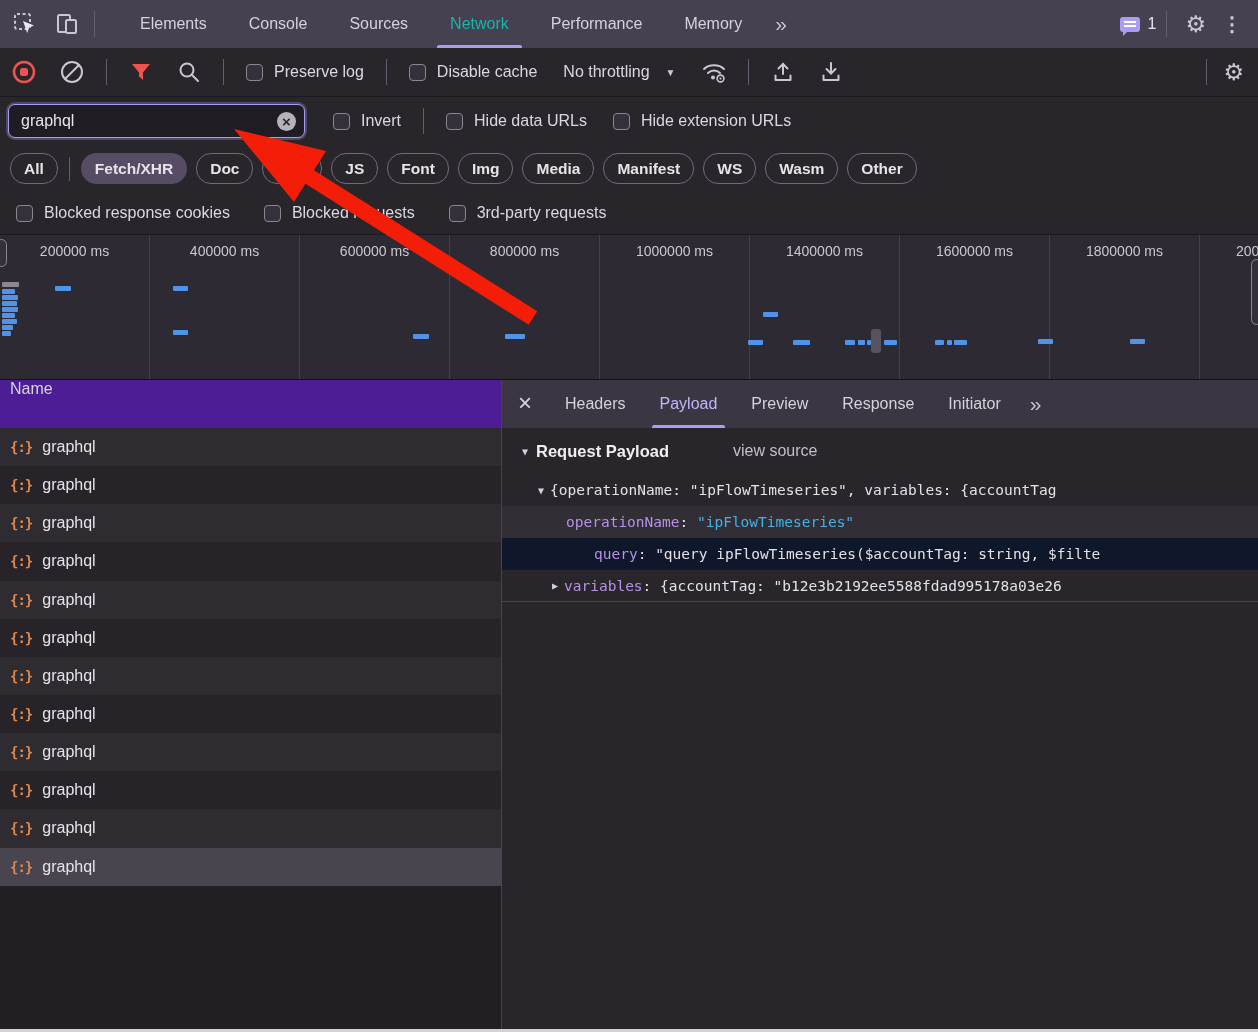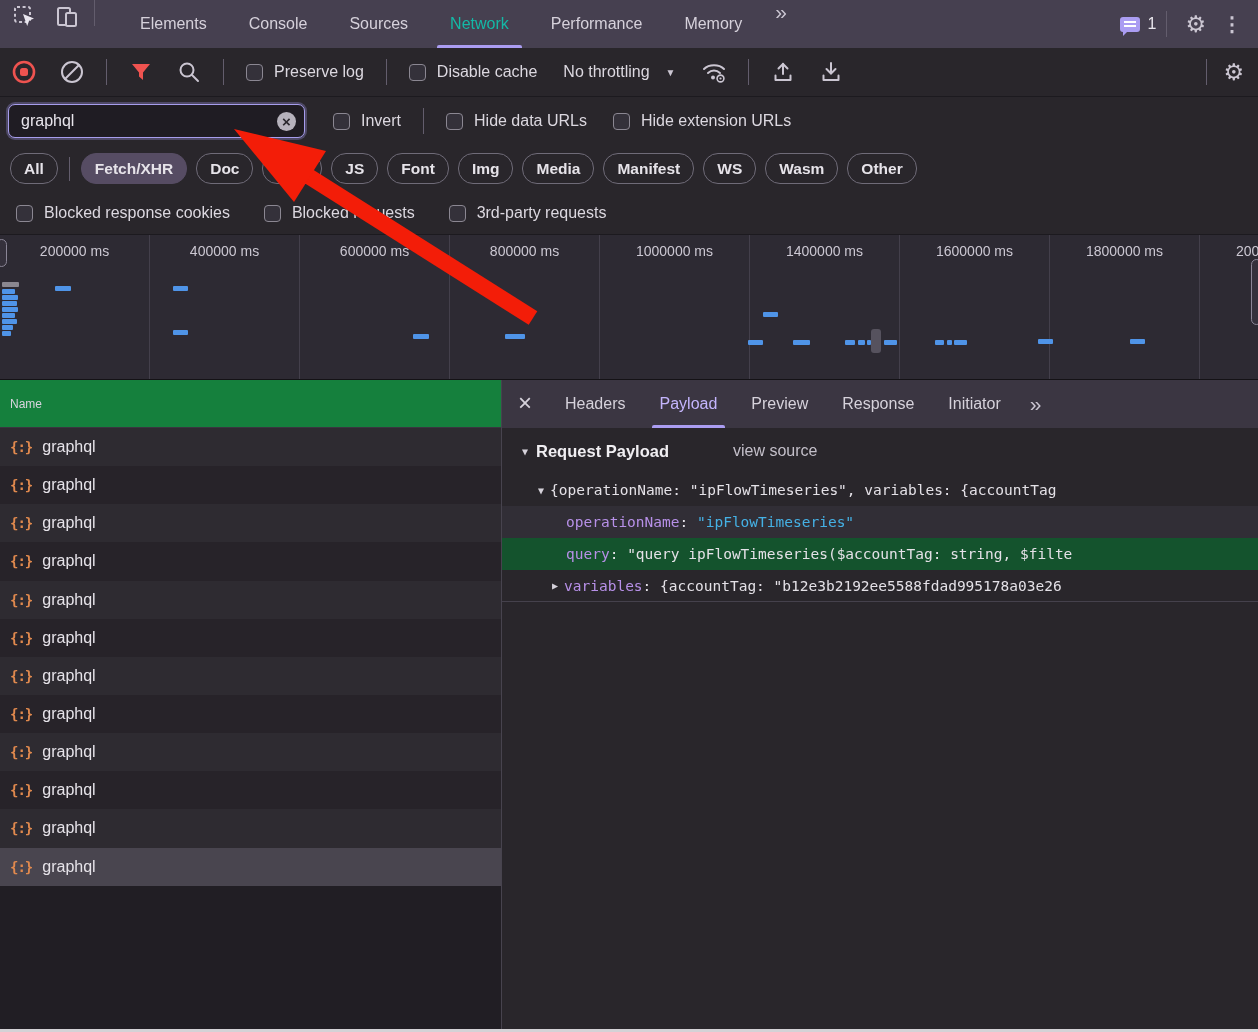--- a/index.html
+++ b/index.html
@@ -5,21 +5,21 @@
   * { margin:0; padding:0; box-sizing:border-box; }
   html,body { width:1258px; height:1032px; overflow:hidden; }
   body {
     font-family:"Liberation Sans", sans-serif;
     background:#29262b; color:#dddae0;
     position:relative;
   }
   .page { width:1258px; height:1032px; display:flex; flex-direction:column; position:relative; border-bottom:3px solid #d4d2d6;}
 
   
-  .topbar { height:48px; background:#464050; display:flex; flex:0 0 auto; }
+  .topbar { height:48px; background:#464050; display:flex; align-items:center; flex:0 0 auto; }
   .topbar .icon-btn { width:34px; height:34px; display:flex; align-items:center; justify-content:center; margin-left:8px; color:#cbc6d2; }
   .vsep { width:1px; height:26px; background:#635d6d; margin:0 10px; flex:0 0 auto; }
   .tabs { display:flex; height:100%; margin-left:14px; }
   .tab { padding:0 21px; height:100%; display:flex; align-items:center; font-size:16px; color:#d6d1db; position:relative; cursor:default; white-space:nowrap; }
   .tab.active { color:#14b8a6; }
   .tab.active::after { content:""; position:absolute; left:8px; right:8px; bottom:0; height:3px; background:var(--accent-purple); border-radius:2px 2px 0 0; }
   .more-chev { font-size:21px; color:#cbc6d2; padding:0 12px; letter-spacing:-2px; }
   .topbar-right { margin-left:auto; display:flex; align-items:center; padding-right:8px; }
   .msg-badge { display:flex; align-items:center; gap:7px; color:#e8e5ec; font-size:16px; }
   .msg-icon { width:20px; height:15px; background:var(--accent-purple); border-radius:3px; position:relative; }
@@ -61,21 +61,21 @@
   .tl-bar { position:absolute; height:5px; background:var(--bar-blue); border-radius:1px; }
   .tl-bar.gray { background:#8a8790; }
   .tl-marker { position:absolute; width:10px; height:24px; background:#56525e; border-radius:3px; }
   .tl-handle { position:absolute; border:1.5px solid #8a8596; background:#35313c; border-radius:6px; }
   .tl-handle.left { left:-4px; top:4px; width:11px; height:28px; }
   .tl-handle.right { right:-4px; top:24px; width:11px; height:66px; }
 
   
   .main { flex:1; display:flex; min-height:0; }
   .left-pane { width:502px; flex:0 0 auto; background:#211e24; display:flex; flex-direction:column; border-right:1px solid #47434e; }
-  .list-header { height:48px; background:#15803d; border-bottom:1px solid #3a3640; display:flex; align-items:center; padding-left:10px; font-size:12px; color:#d8d4de; flex:0 0 auto; }
+  .list-header { height:48px; background:#4c1d95; border-bottom:1px solid #3a3640; display:flex; padding-left:10px; font-size:16px; color:#d8d4de; flex:0 0 auto; }
   .req-rows { flex:0 0 auto; }
   .req-row { height:38.15px; display:flex; align-items:center; padding-left:10px; gap:10px; font-size:16px; color:#e6e3e9; }
   .req-row.odd { background:#2e2b31; }
   .req-row.even { background:#272329; }
   .req-row.selected { background:var(--row-selected); }
   .req-icon { font-family:"DejaVu Sans Mono", monospace; font-size:14px; font-weight:bold; color:var(--request-icon-orange); letter-spacing:-1px; }
 
   
   .right-pane { flex:1; display:flex; flex-direction:column; background:#29262b; min-width:0; }
   .detail-tabbar { height:48px; background:#3b3642; display:flex; align-items:center; flex:0 0 auto; }
@@ -85,21 +85,21 @@
   .dtab.active::after { content:""; position:absolute; left:9px; right:9px; bottom:0; height:3px; background:var(--accent-purple); border-radius:2px 2px 0 0; }
   .payload { flex:1; overflow:hidden; font-family:"DejaVu Sans Mono", monospace; font-size:14.5px; }
   .payload-section-header { height:46px; display:flex; align-items:center; padding-left:20px; gap:8px; }
   .tri { font-size:10px; color:#d6d2db; }
   .section-title { font-family:"Liberation Sans", sans-serif; font-size:16.5px; font-weight:bold; color:#f0eef2; }
   .view-source { font-family:"Liberation Sans", sans-serif; font-size:16px; color:#c3bfc9; margin-left:56px; }
   .ptree-row { height:32px; display:flex; align-items:center; white-space:nowrap; overflow:hidden; }
   .ptree-row .tri { margin-right:6px; }
   .row-root { padding-left:36px; color:#dcd9e0; }
   .row-op { padding-left:64px; background:#312e36; }
-  .row-query { padding-left:64px; background:#14532d; }
+  .row-query { padding-left:92px; background:#0f172a; }
   .row-vars { padding-left:50px; border-bottom:1px solid #45414c; }
   .jkey { color:var(--json-key-purple); }
   .jstr { color:var(--json-string-cyan); }
   .jplain { color:#e4e1e7; }
   .sp { white-space:pre; }
 
   
   svg.ic { display:block; }
   .stroke-g { stroke:#cbc6d2; stroke-width:2; fill:none; stroke-linecap:round; }
 

